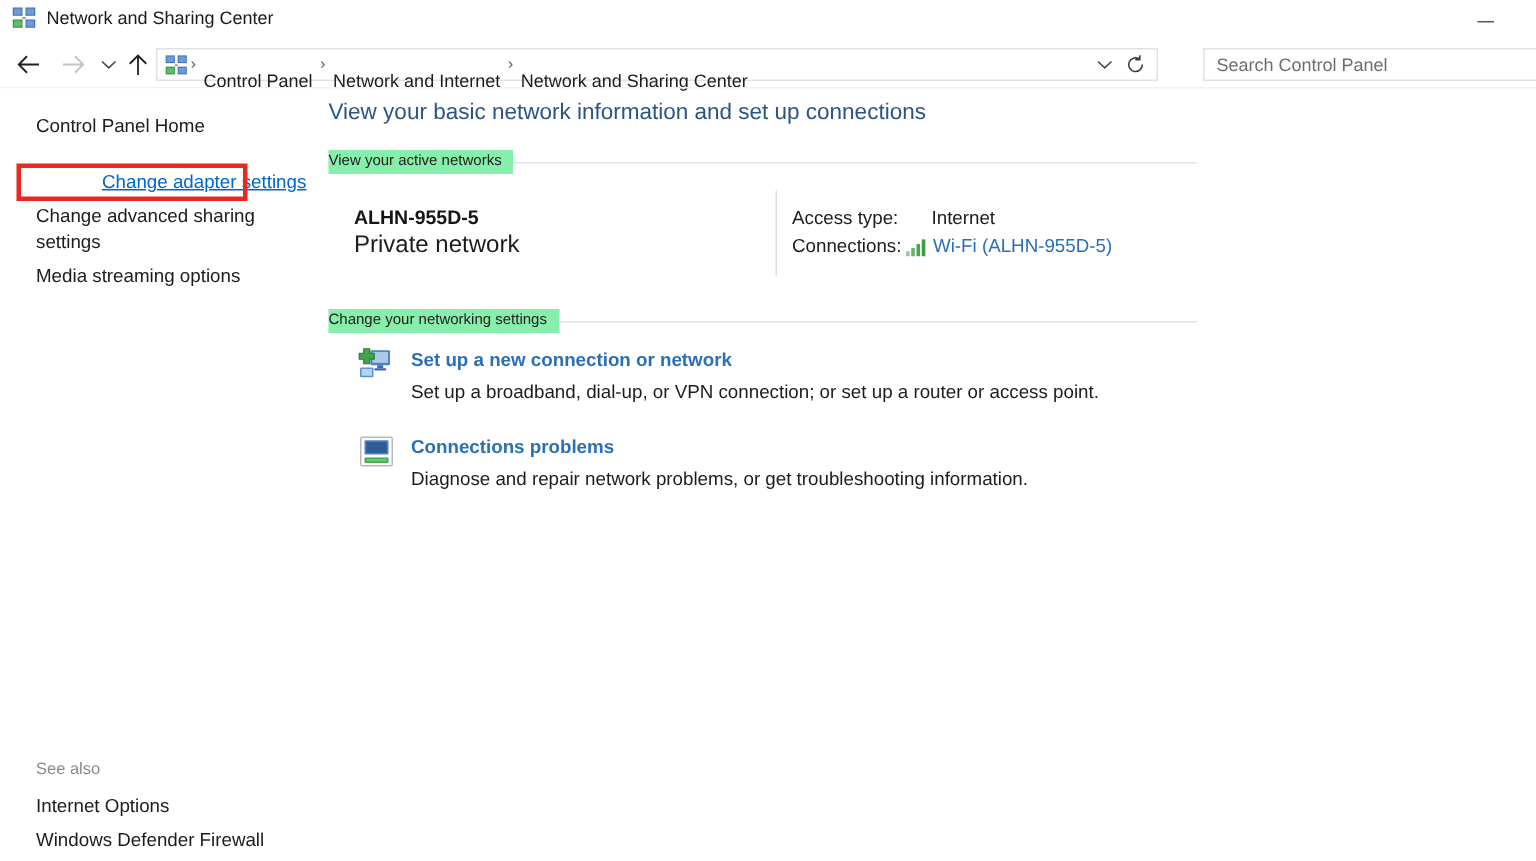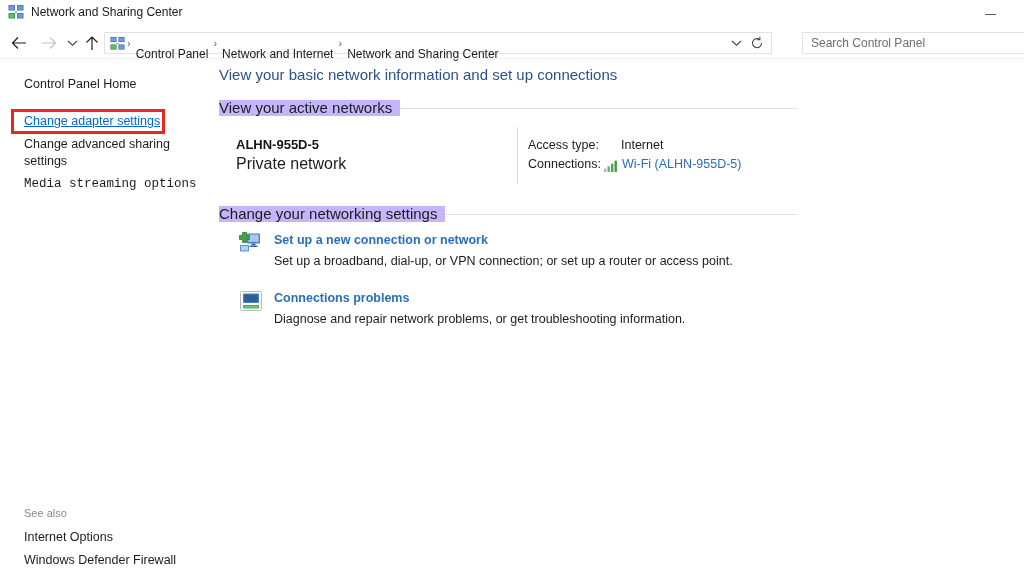--- a/index.html
+++ b/index.html
@@ -89,23 +89,23 @@
   #sidebar {
     position: absolute; left: 0; top: 59px; width: 210px; height: 515px;
     background: #ffffff;
   }
   .side-link {
     position: absolute; left: 24px;
     font-size: 12.5px; color: #1c1c1c; line-height: 16px;
     white-space: nowrap;
   }
   #side-home      { top: 76px; }
-  #side-adapter   { top: 113px; color: #0066cc; text-decoration: underline; }
+  #side-adapter   { top: 113px; color: #0066cc; text-decoration: underline; margin-left: 44px; }
   #side-advanced  { top: 136px; white-space: normal; width: 150px; line-height: 17px; }
-  #side-media     { top: 176px; font-family: Liberation Mono, monospace; }
+  #side-media     { top: 176px; }
 
   #adapter-highlight {
     position: absolute; left: 11px; top: 109px; width: 154px; height: 25px;
     border: 3px solid #e8291f; background: transparent;
   }
 
   #seealso-title {
     position: absolute; left: 24px; top: 505px;
     font-size: 11px; color: #8a8a8a; line-height: 16px;
   }
@@ -119,22 +119,22 @@
   }
 
   
   #page-heading {
     position: absolute; left: 219px; top: 64px;
     font-size: 15px; color: #2c5387; line-height: 22px;
     white-space: nowrap;
   }
 
   .section-head {
-    position: absolute; font-size: 15px; color: #1c1c1c;
-    line-height: 16px; white-space: nowrap; background: #c4b5fd;
+    position: absolute; font-size: 10px; color: #1c1c1c;
+    line-height: 16px; white-space: nowrap; background: #86efac;
     padding-right: 8px; z-index: 2;
   }
   .section-rule {
     position: absolute; height: 1px; background: #e3e3e3; z-index: 1;
   }
   #sec1-head { left: 219px; top: 100px; }
   #sec1-rule { left: 219px; top: 108px; width: 579px; }
   #sec2-head { left: 219px; top: 206px; }
   #sec2-rule { left: 219px; top: 214px; width: 579px; }
 

